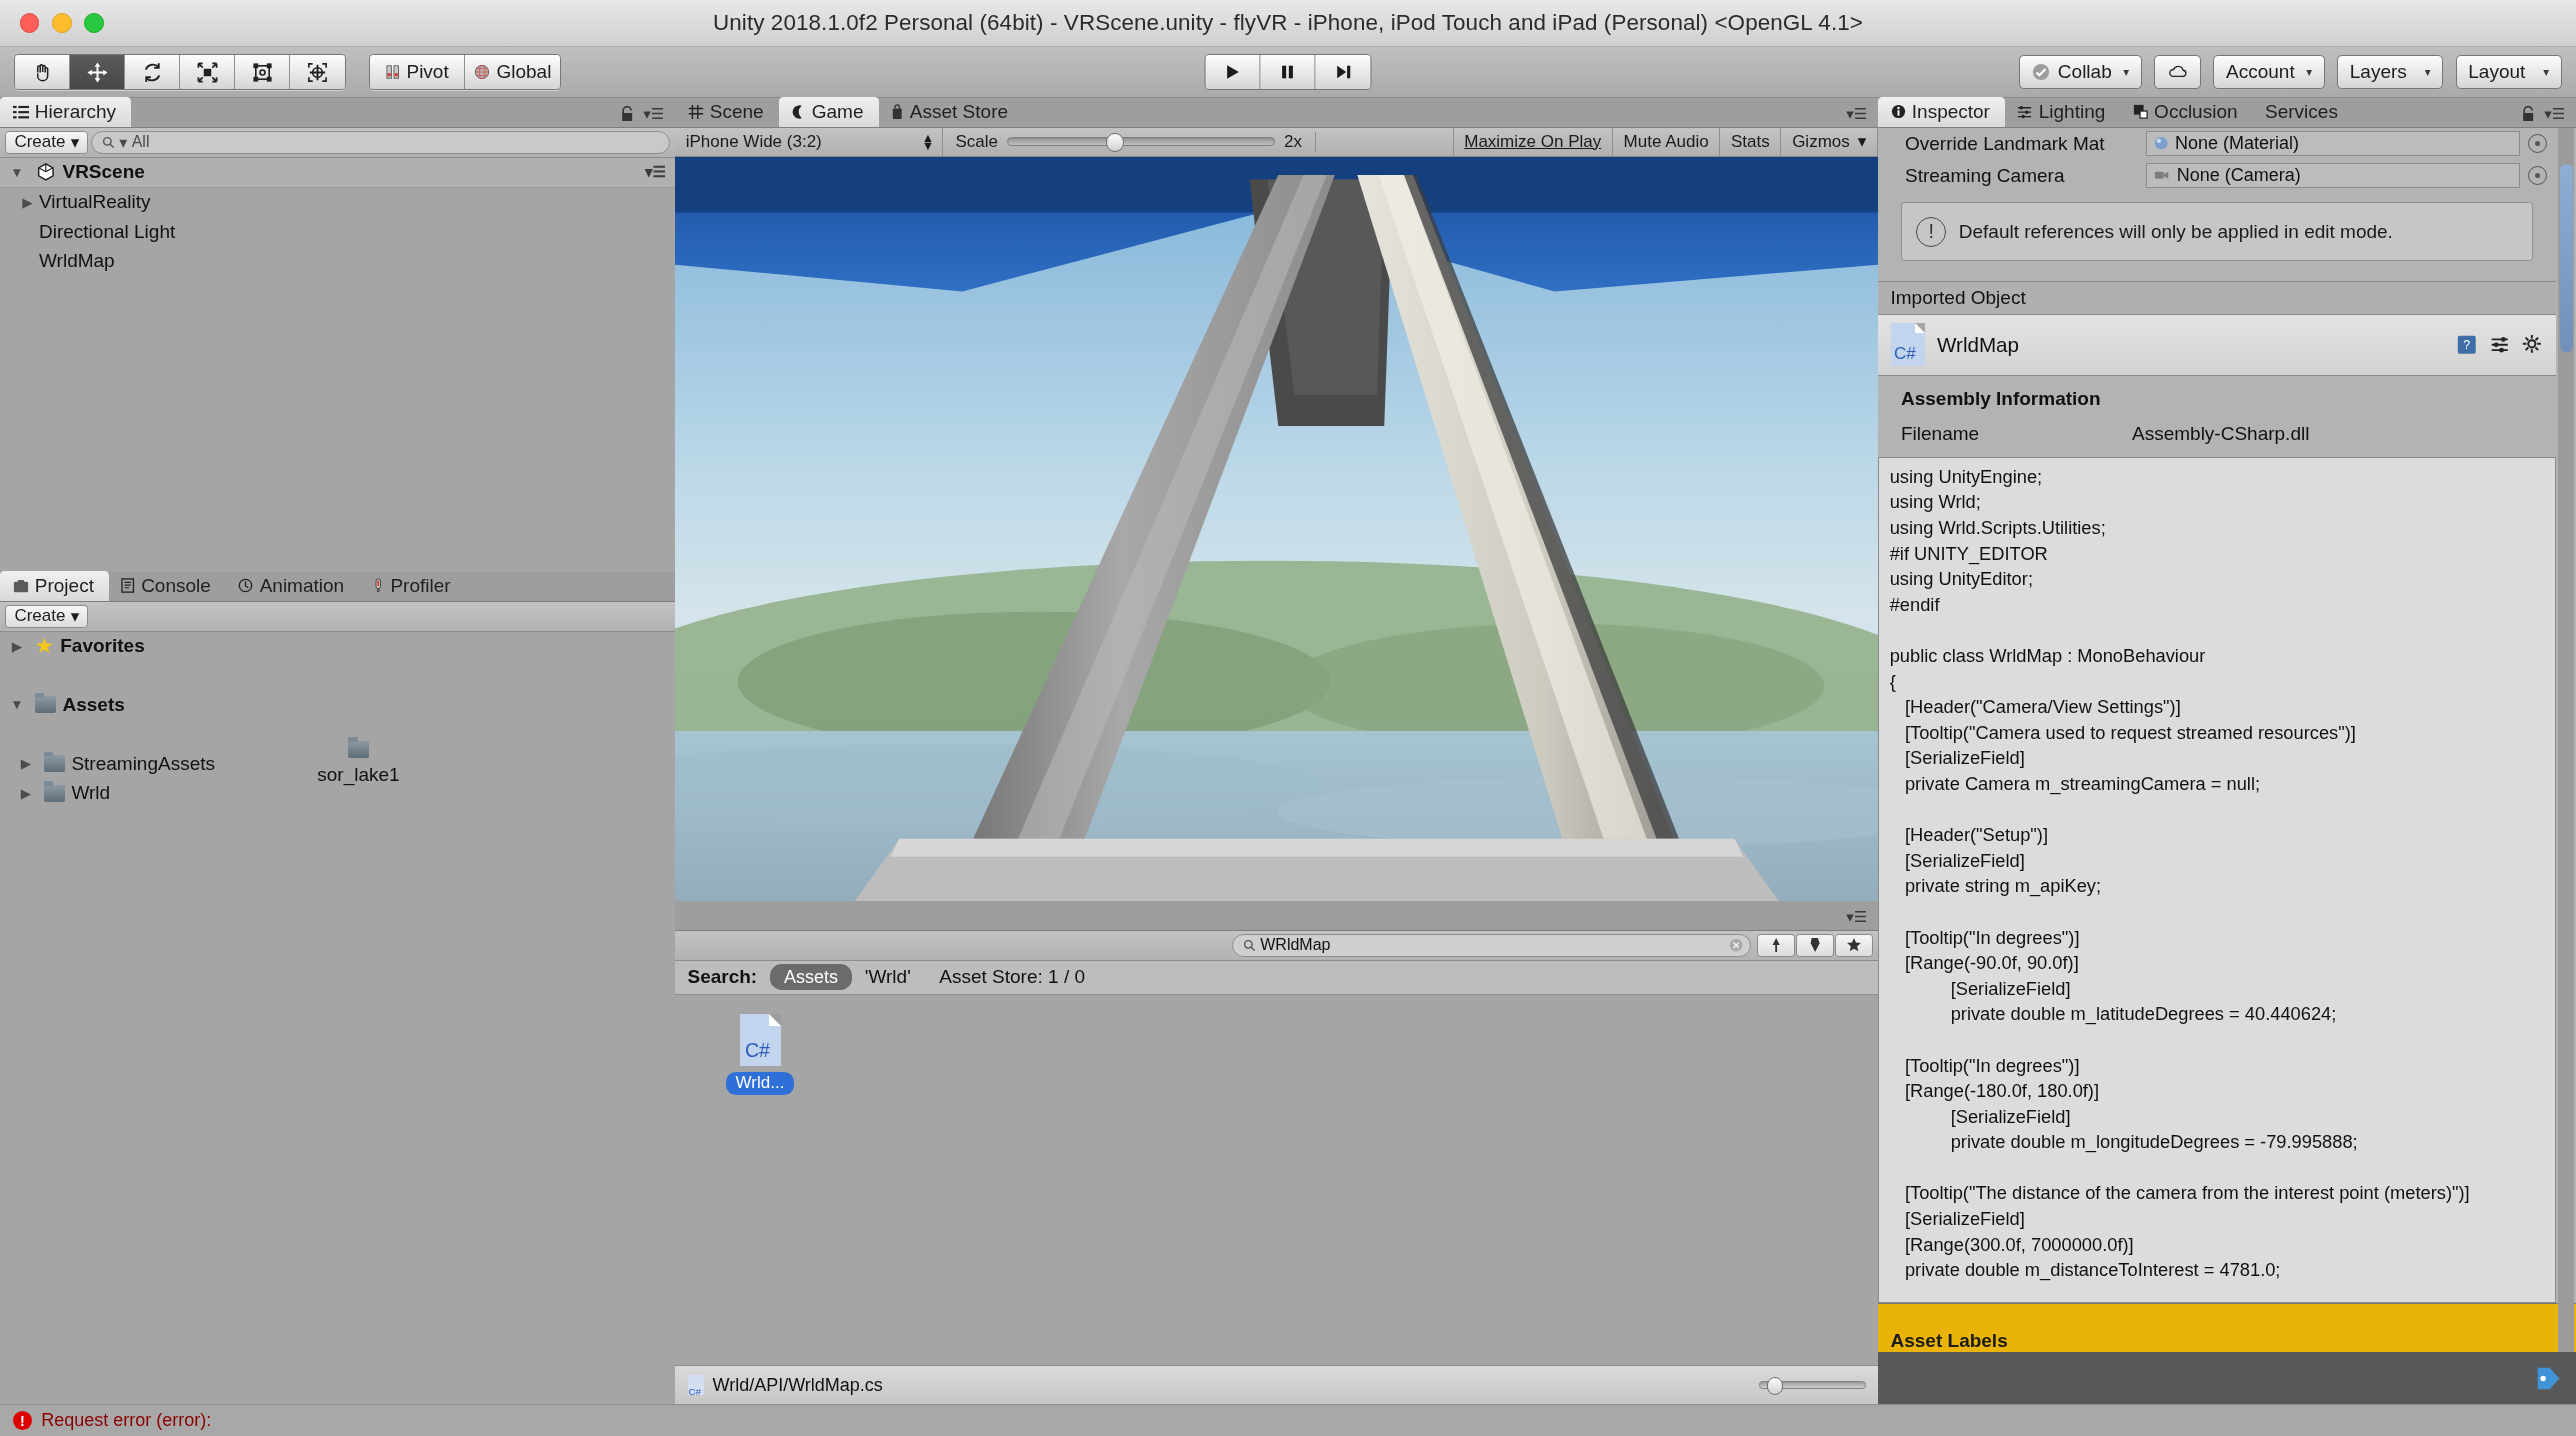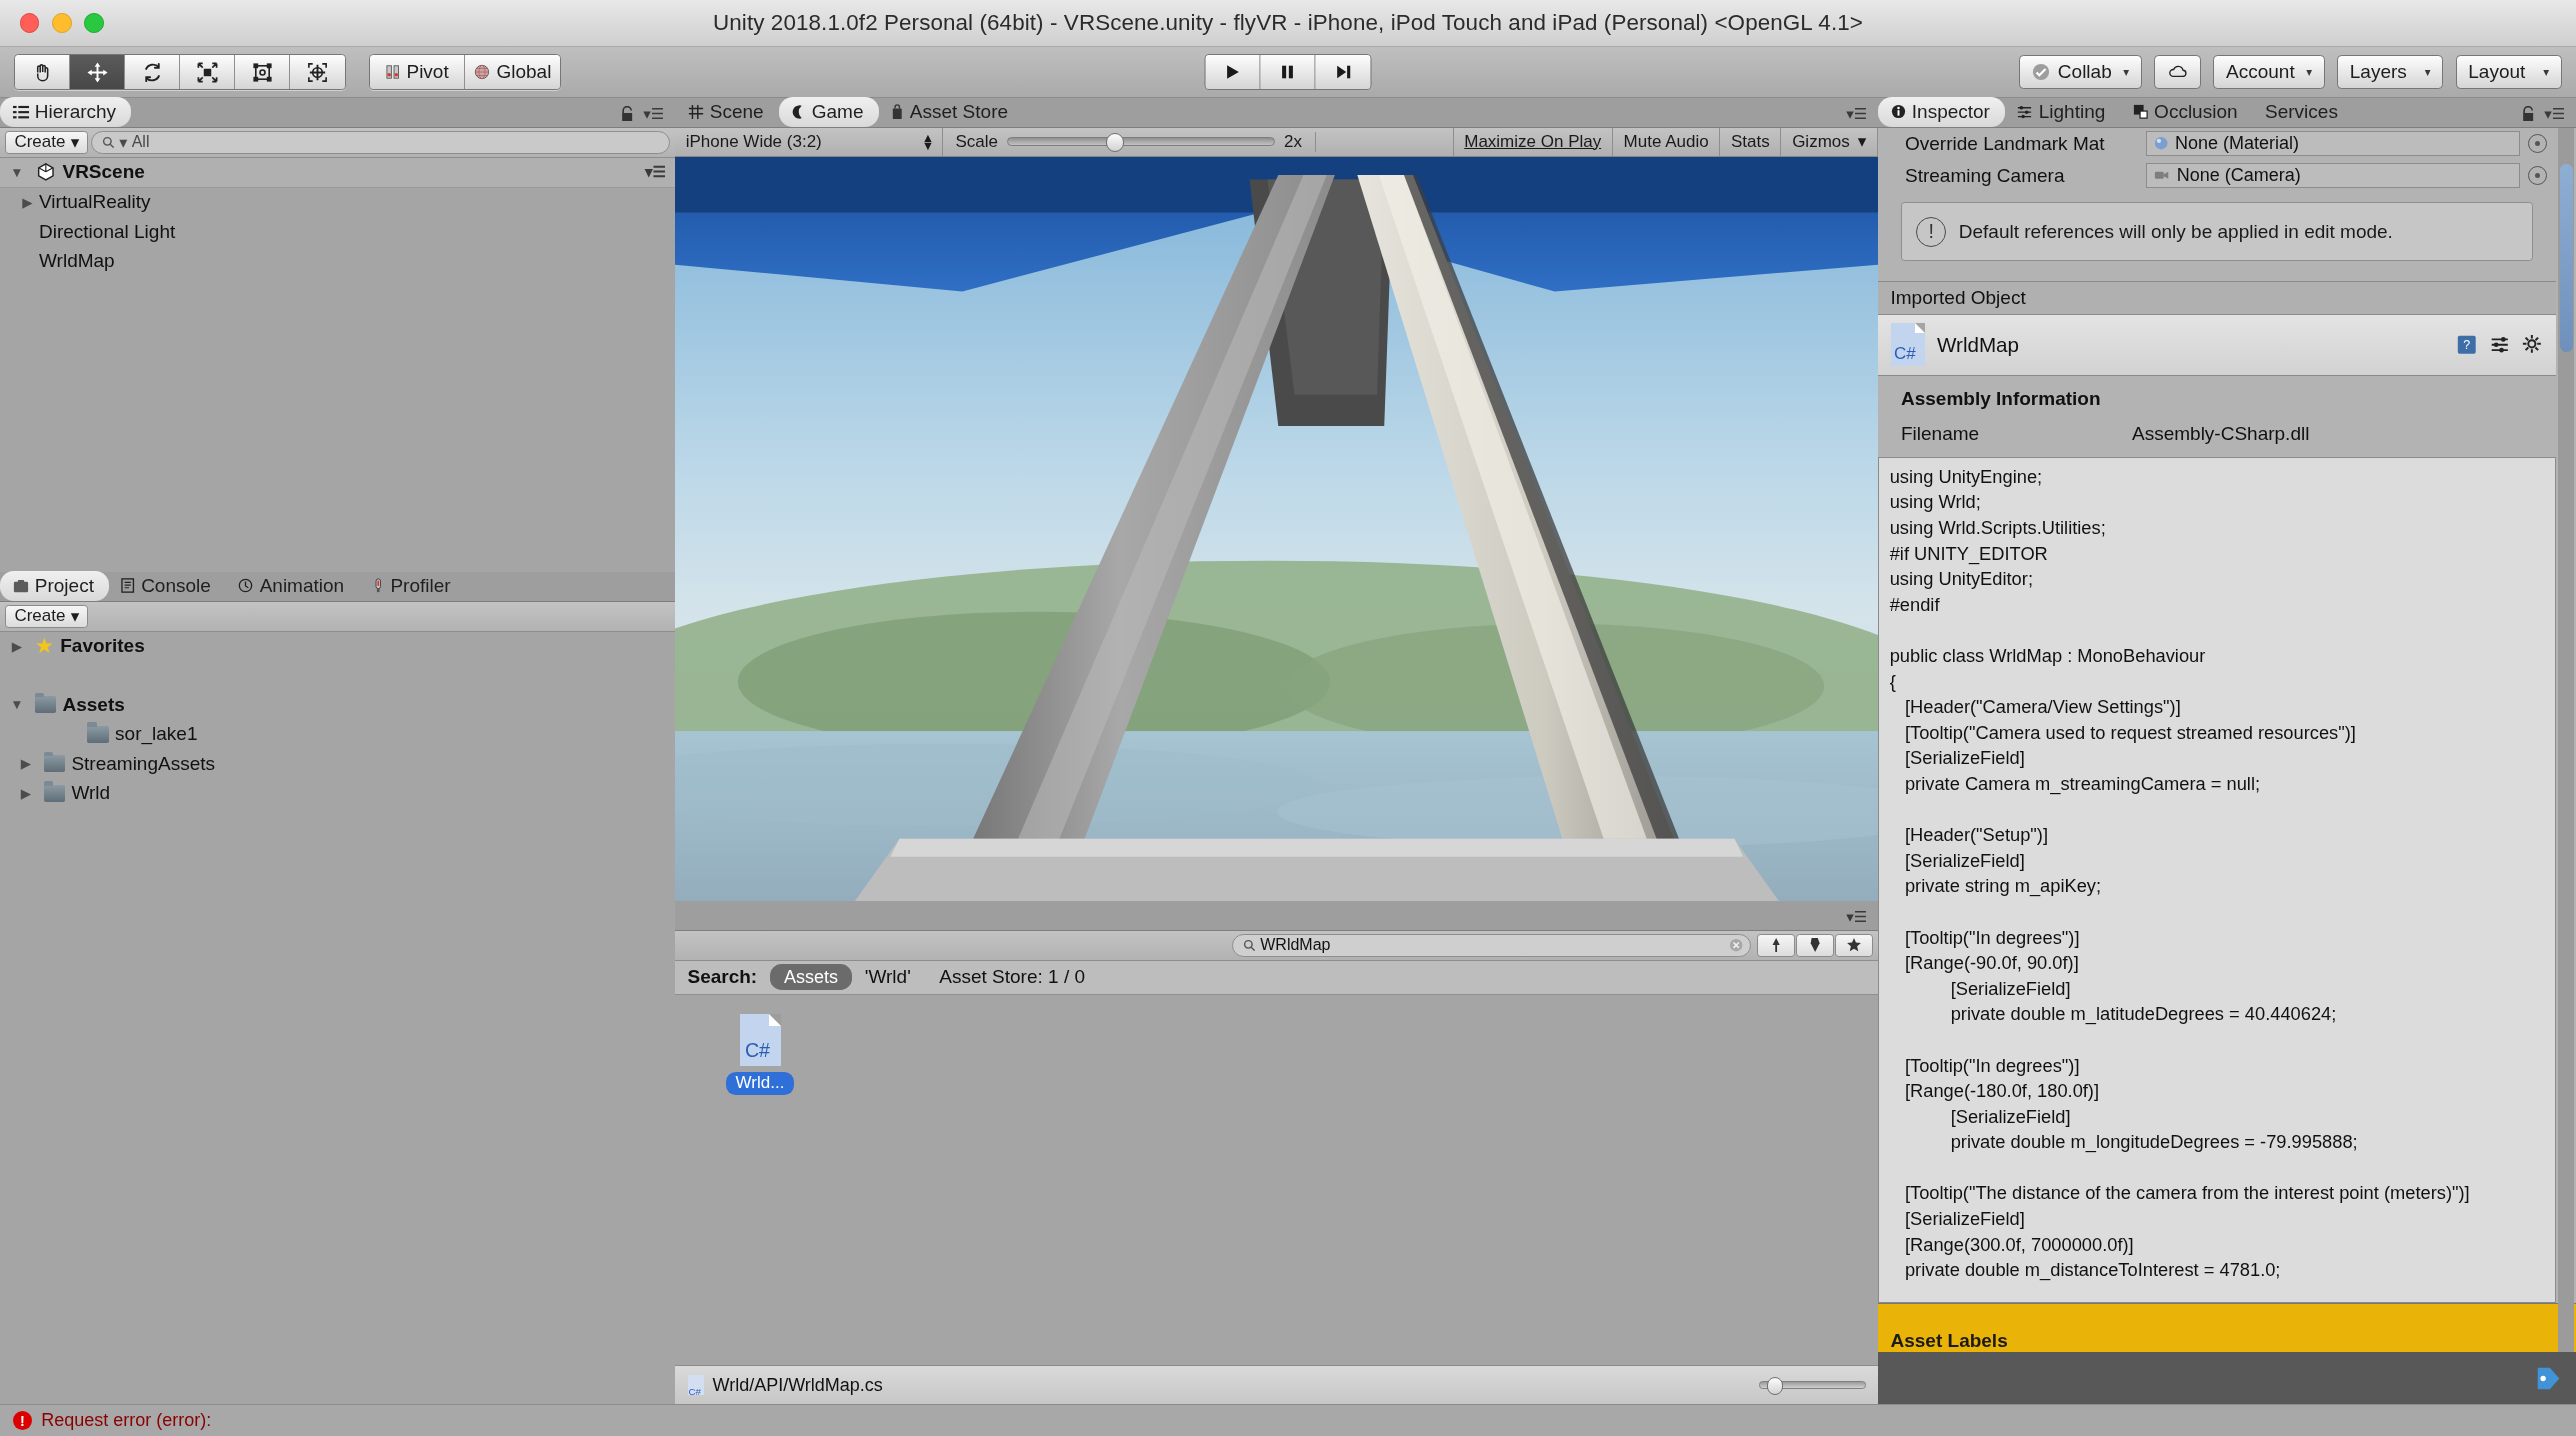--- a/index.html
+++ b/index.html
@@ -89,21 +89,21 @@
     height: 29.5px; background: #9e9e9e;
     display: flex; align-items: flex-end; position: relative;
     border-bottom: 0.9px solid #7e7e7e;
   }
   .ptab {
     height: 29.5px; padding: 0 15px 0 12.5px;
     display: flex; align-items: center; gap: 6.3px;
     font-size: 19px; color: #1f1f1f;
     border-top-left-radius: 4.5px; border-top-right-radius: 4.5px;
   }
-  .ptab.active { background: linear-gradient(#f0f0f0, #d9d9d9); border-radius: 14px; }
+  .ptab.active { background: linear-gradient(#f0f0f0, #d9d9d9); }
   .tabrow-right {
     margin-left: auto; display: flex; align-items: center; gap: 9px;
     padding-right: 10.7px; padding-bottom: 3.6px;
   }
 
   .panelbody { flex: 1; background: #a5a5a5; position: relative; overflow: hidden; }
 
   
   .subbar {
     height: 30px; background: linear-gradient(#c3c3c3,#b2b2b2);
@@ -499,21 +499,21 @@
           <span class="arrow">▶</span>
           <span class="star">★</span>
           <span style="font-weight:bold;">Favorites</span>
         </div>
         <div style="height:29px;"></div>
         <div class="tree-row2" style="padding-left:5.4px;">
           <span class="arrow">▼</span>
           <span class="folder"></span>
           <span style="font-weight:bold;">Assets</span>
         </div>
-        <div class="tree-row2" style="padding-left:58px;">
+        <div class="tree-row2" style="padding-left:42px;flex-direction:column;">
           <span class="arrow empty">▶</span>
           <span class="folder"></span>
           <span>sor_lake1</span>
         </div>
         <div class="tree-row2" style="padding-left:14.3px;">
           <span class="arrow">▶</span>
           <span class="folder"></span>
           <span>StreamingAssets</span>
         </div>
         <div class="tree-row2" style="padding-left:14.3px;">

